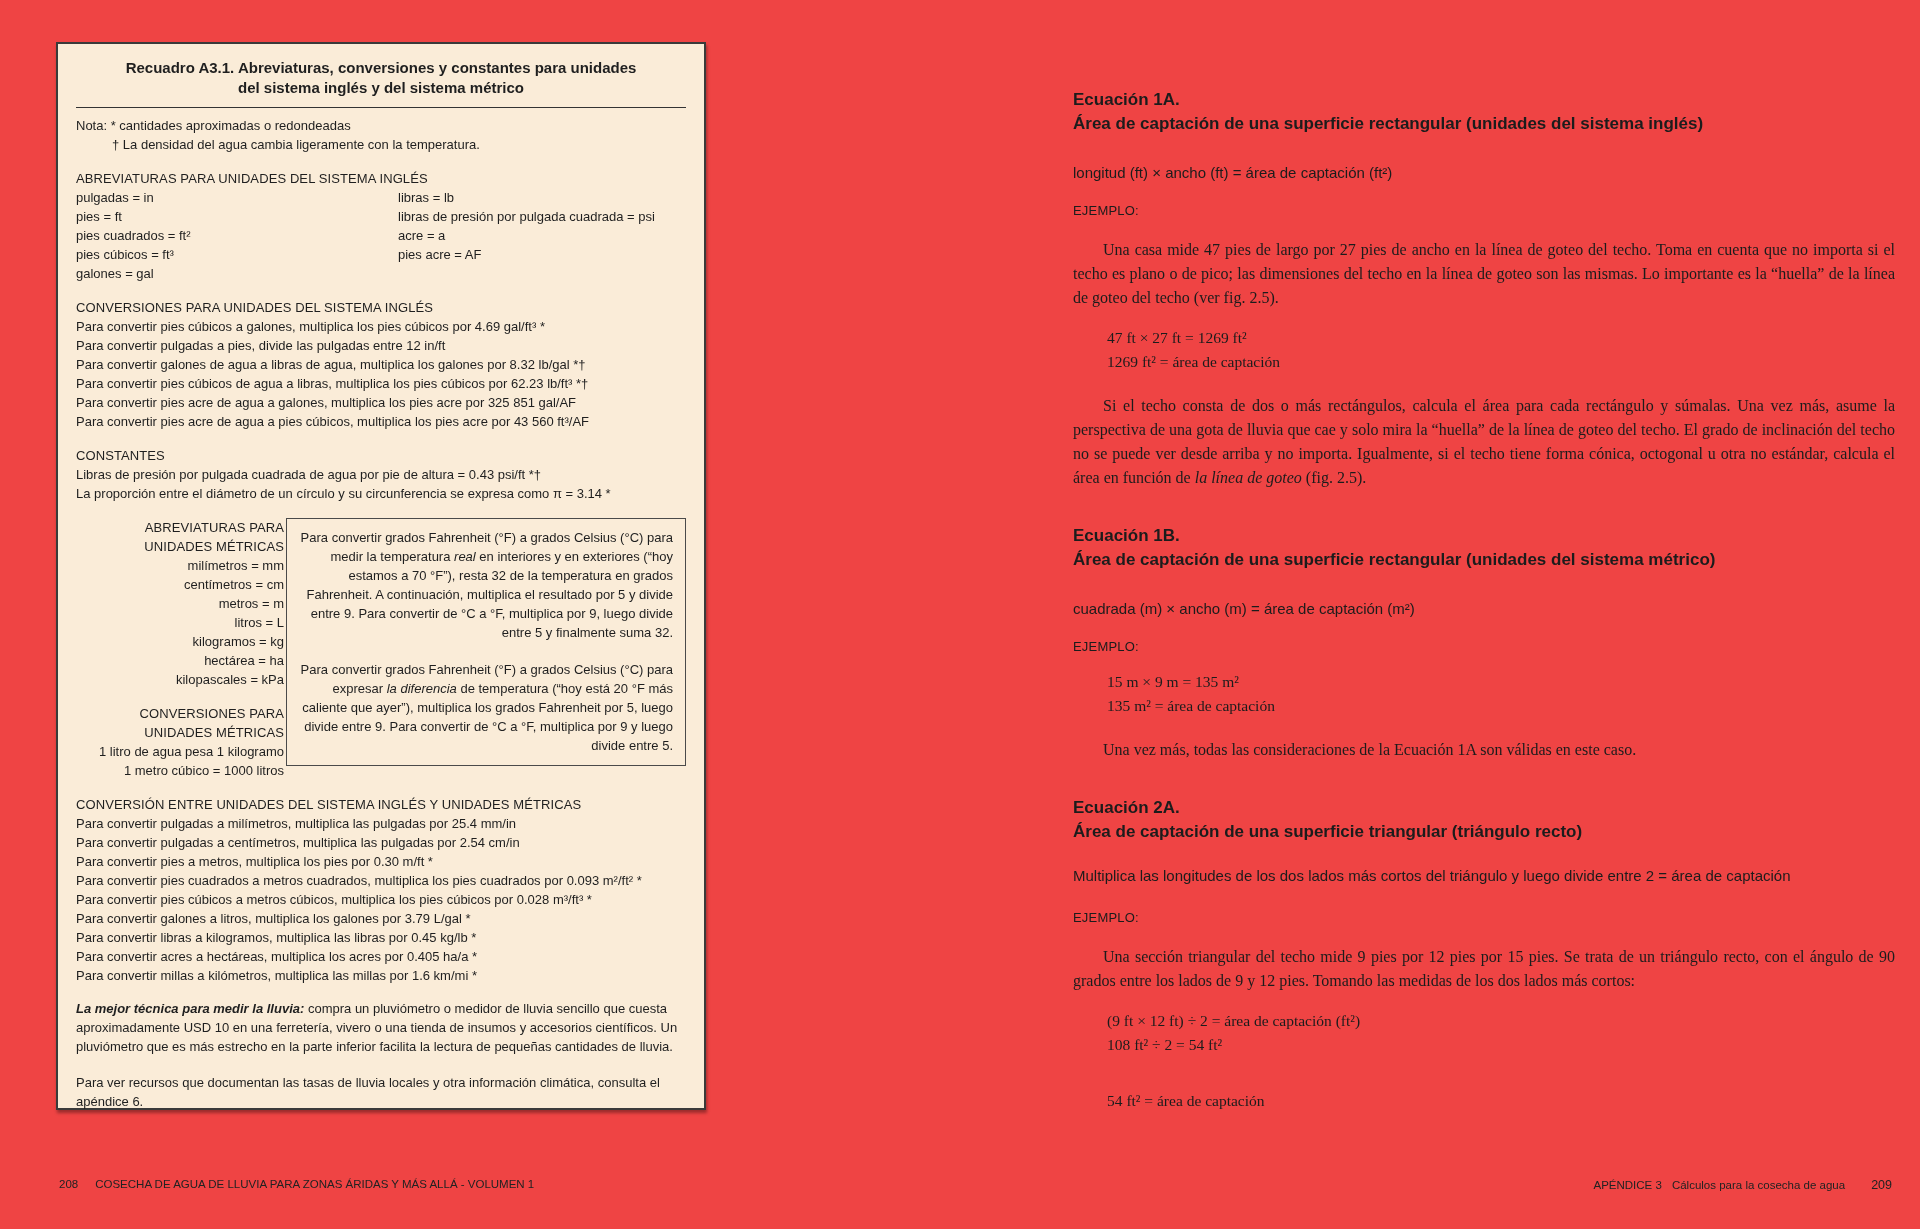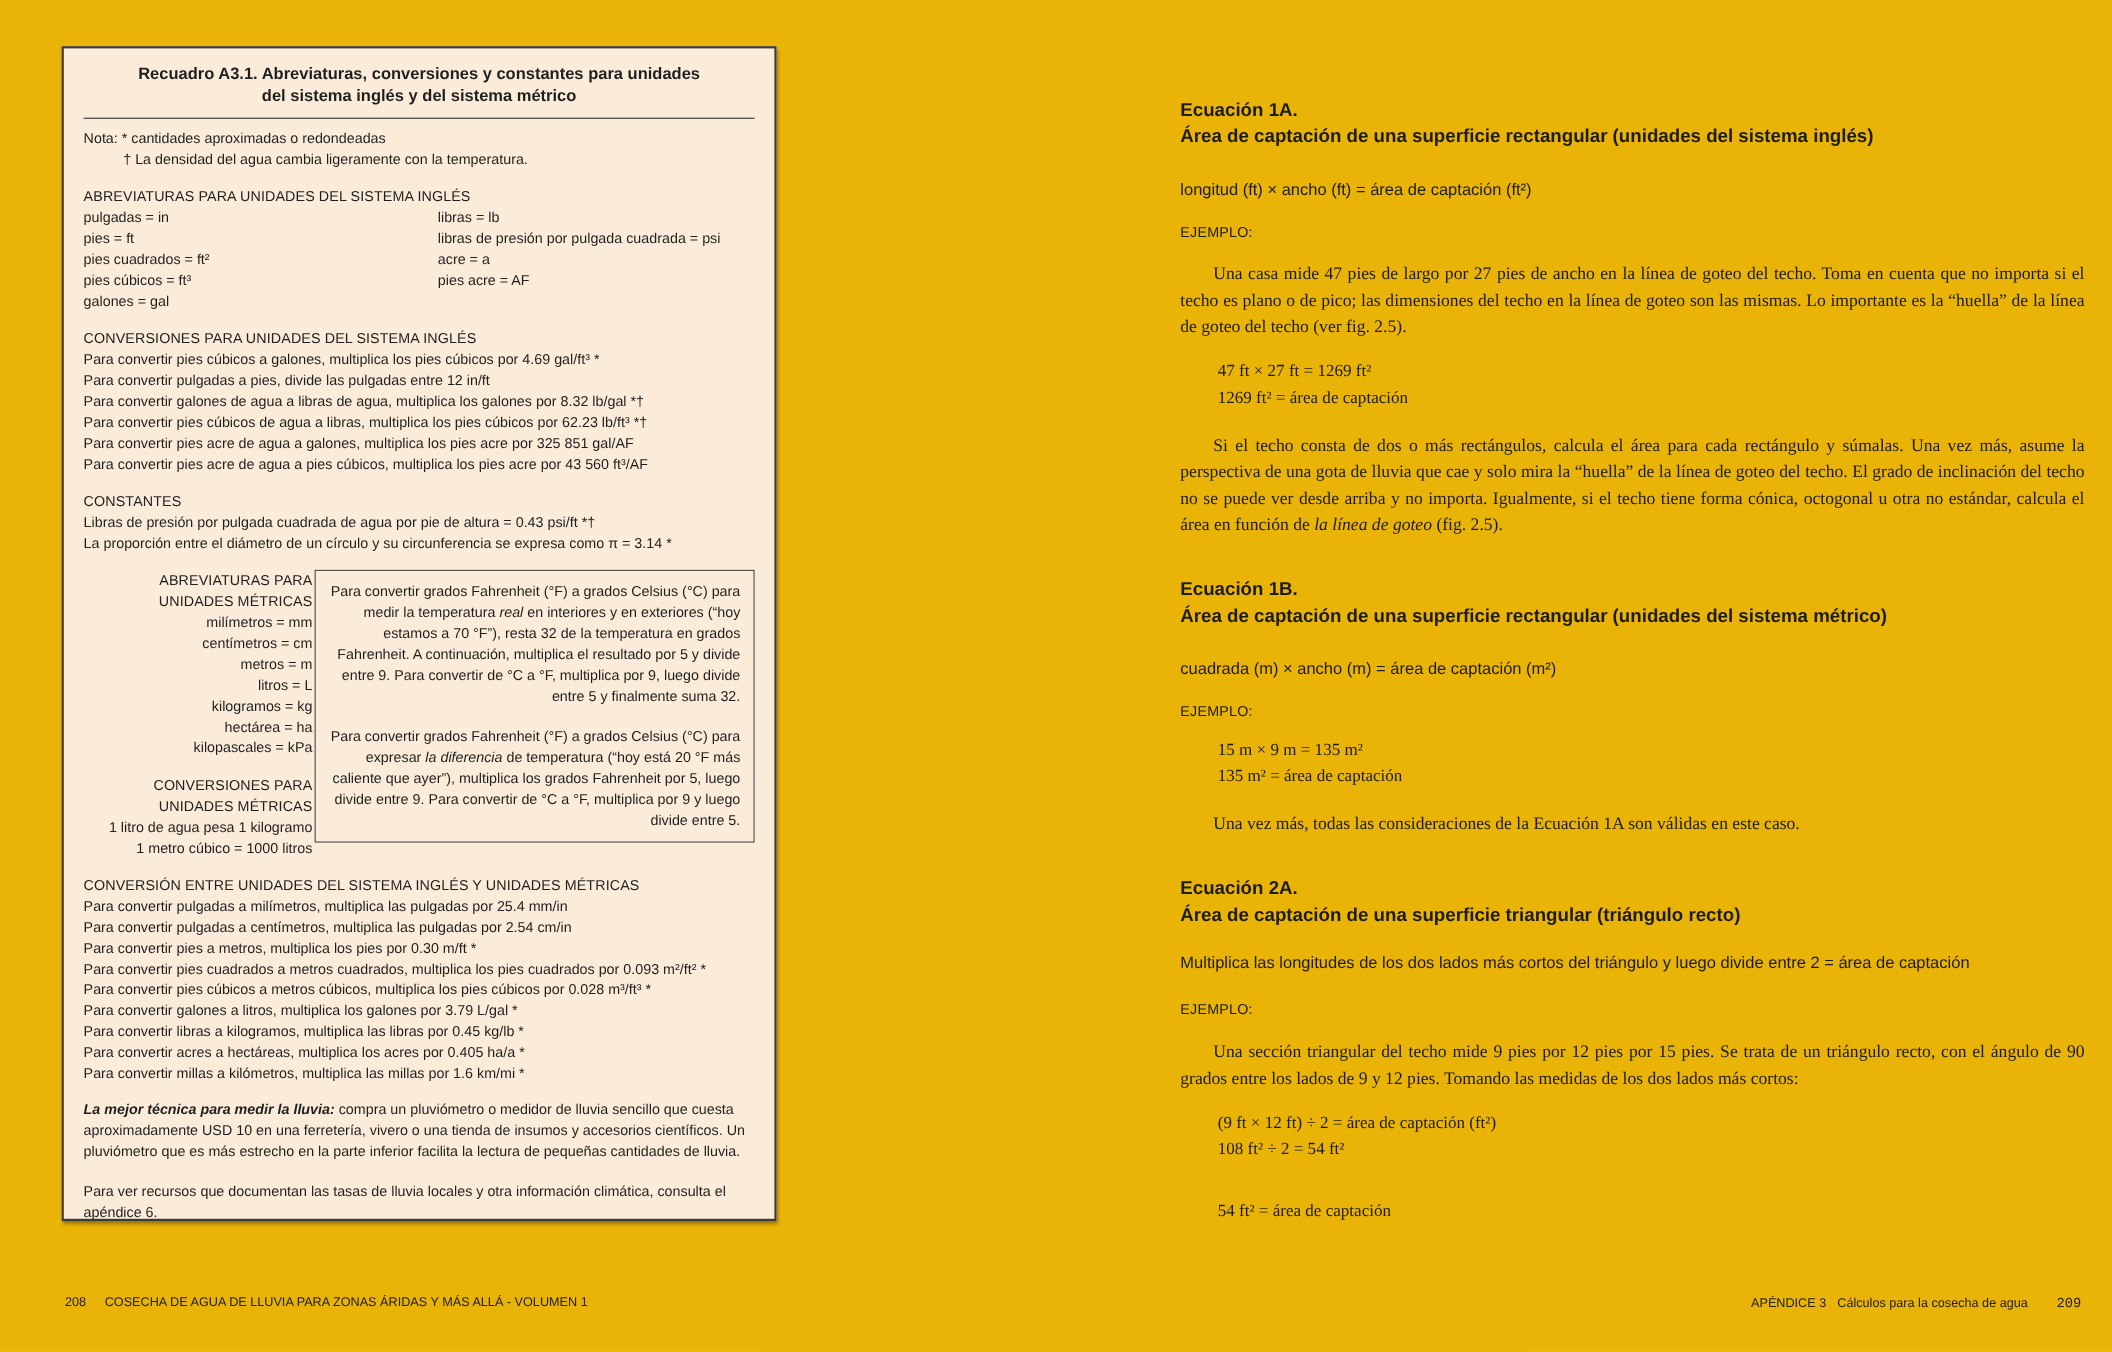--- a/index.html
+++ b/index.html
@@ -1,18 +1,18 @@
 <!DOCTYPE html>
 <html><head>
 <meta charset="utf-8">
 <style>
   * { margin:0; padding:0; box-sizing:border-box; }
   html,body { background:#ffffff; }
   .spread {
-    position:relative; width:1920px; height:1229px; background:#eab308;
+    position:relative; width:1920px; height:1229px; background:#ef4444;
     font-family:"Liberation Sans", sans-serif; color:#1c1c1c;
     overflow:hidden;
   }
 
   
   .recuadro {
     position:absolute; left:56px; top:42px; width:650px; height:1068px;
     background:#faecd8; border:2px solid #3a3a3a;
     box-shadow:1px 3px 3px rgba(0,0,0,0.35);
     padding:14px 18px 14px 18px;
@@ -43,21 +43,21 @@
   .footer-left {
     position:absolute; left:59px; top:1178px; display:flex; align-items:baseline;
     font-size:11.5px; color:#222;
   }
   .footer-left .pagenum { margin-right:17px; }
   .footer-right {
     position:absolute; right:28px; top:1178px; display:flex; align-items:baseline;
     font-size:11.5px; color:#222;
   }
   .footer-right .apendice { margin-right:10px; }
-  .footer-right .pagenum { margin-left:26px; font-family:Liberation Mono, monospace; font-size:12.5px; }
+  .footer-right .pagenum { margin-left:26px; font-family:Liberation Sans, sans-serif; font-size:12.5px; }
 
   
   .page-right {
     position:absolute; left:1073px; top:88px; width:822px;
     font-size:15px;
   }
   .eq-heading { font-weight:bold; font-size:17px; line-height:24px; }
   .eq-formula { margin-top:28px; font-size:15px; }
   .ejemplo { margin-top:22px; font-size:13px; letter-spacing:0.2px; }
   .serif-para {

